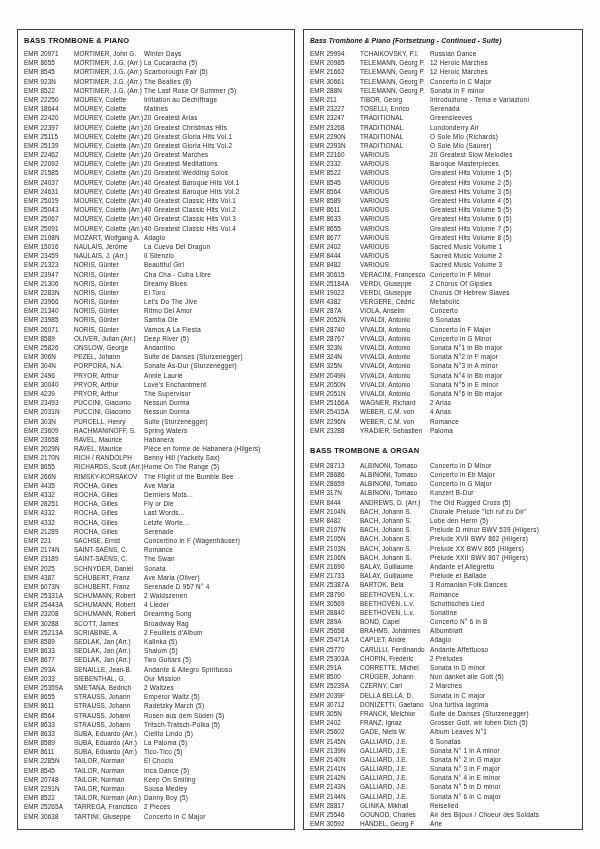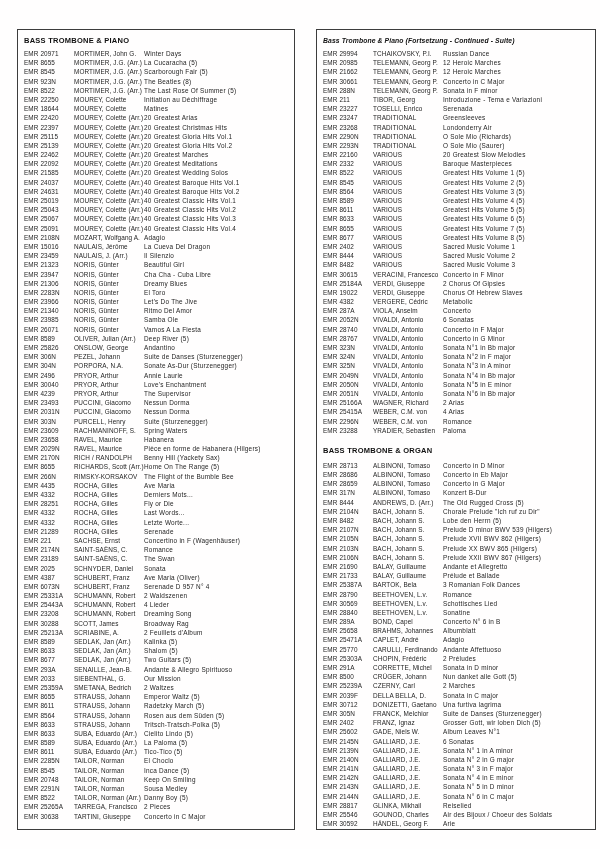--- a/index.html
+++ b/index.html
@@ -6,21 +6,21 @@
   #page{
     position:relative;width:600px;height:849px;background:#fffefe;
     font-family:"Liberation Sans", sans-serif;color:#222;overflow:hidden;
   }
   .catalog-box{
     position:absolute;top:17px;height:801px;box-sizing:border-box;
     border:1px solid #3d3d3d;background:#fffefe;
     padding:6px 4px 4px 6px;overflow:hidden;margin-top:12px;
   }
   #left-box{left:17px;width:278px;}
-  #right-box{left:316px;width:280px;}
+  #right-box{left:303px;width:280px;}
   .box-header{
     font-size:7.5px;font-weight:bold;color:#111;letter-spacing:.25px;
     line-height:10px;margin-bottom:3px;white-space:nowrap;
   }
   .box-header.italic{font-style:italic;font-size:6.8px;letter-spacing:.1px;}
   .box-header.organ{margin-top:11px;margin-bottom:5px;}
   .rows{width:100%;}
   .row{
     display:grid;grid-template-columns:50px 70px 1fr;
     font-size:6.4px;line-height:9.2px;height:9.2px;

